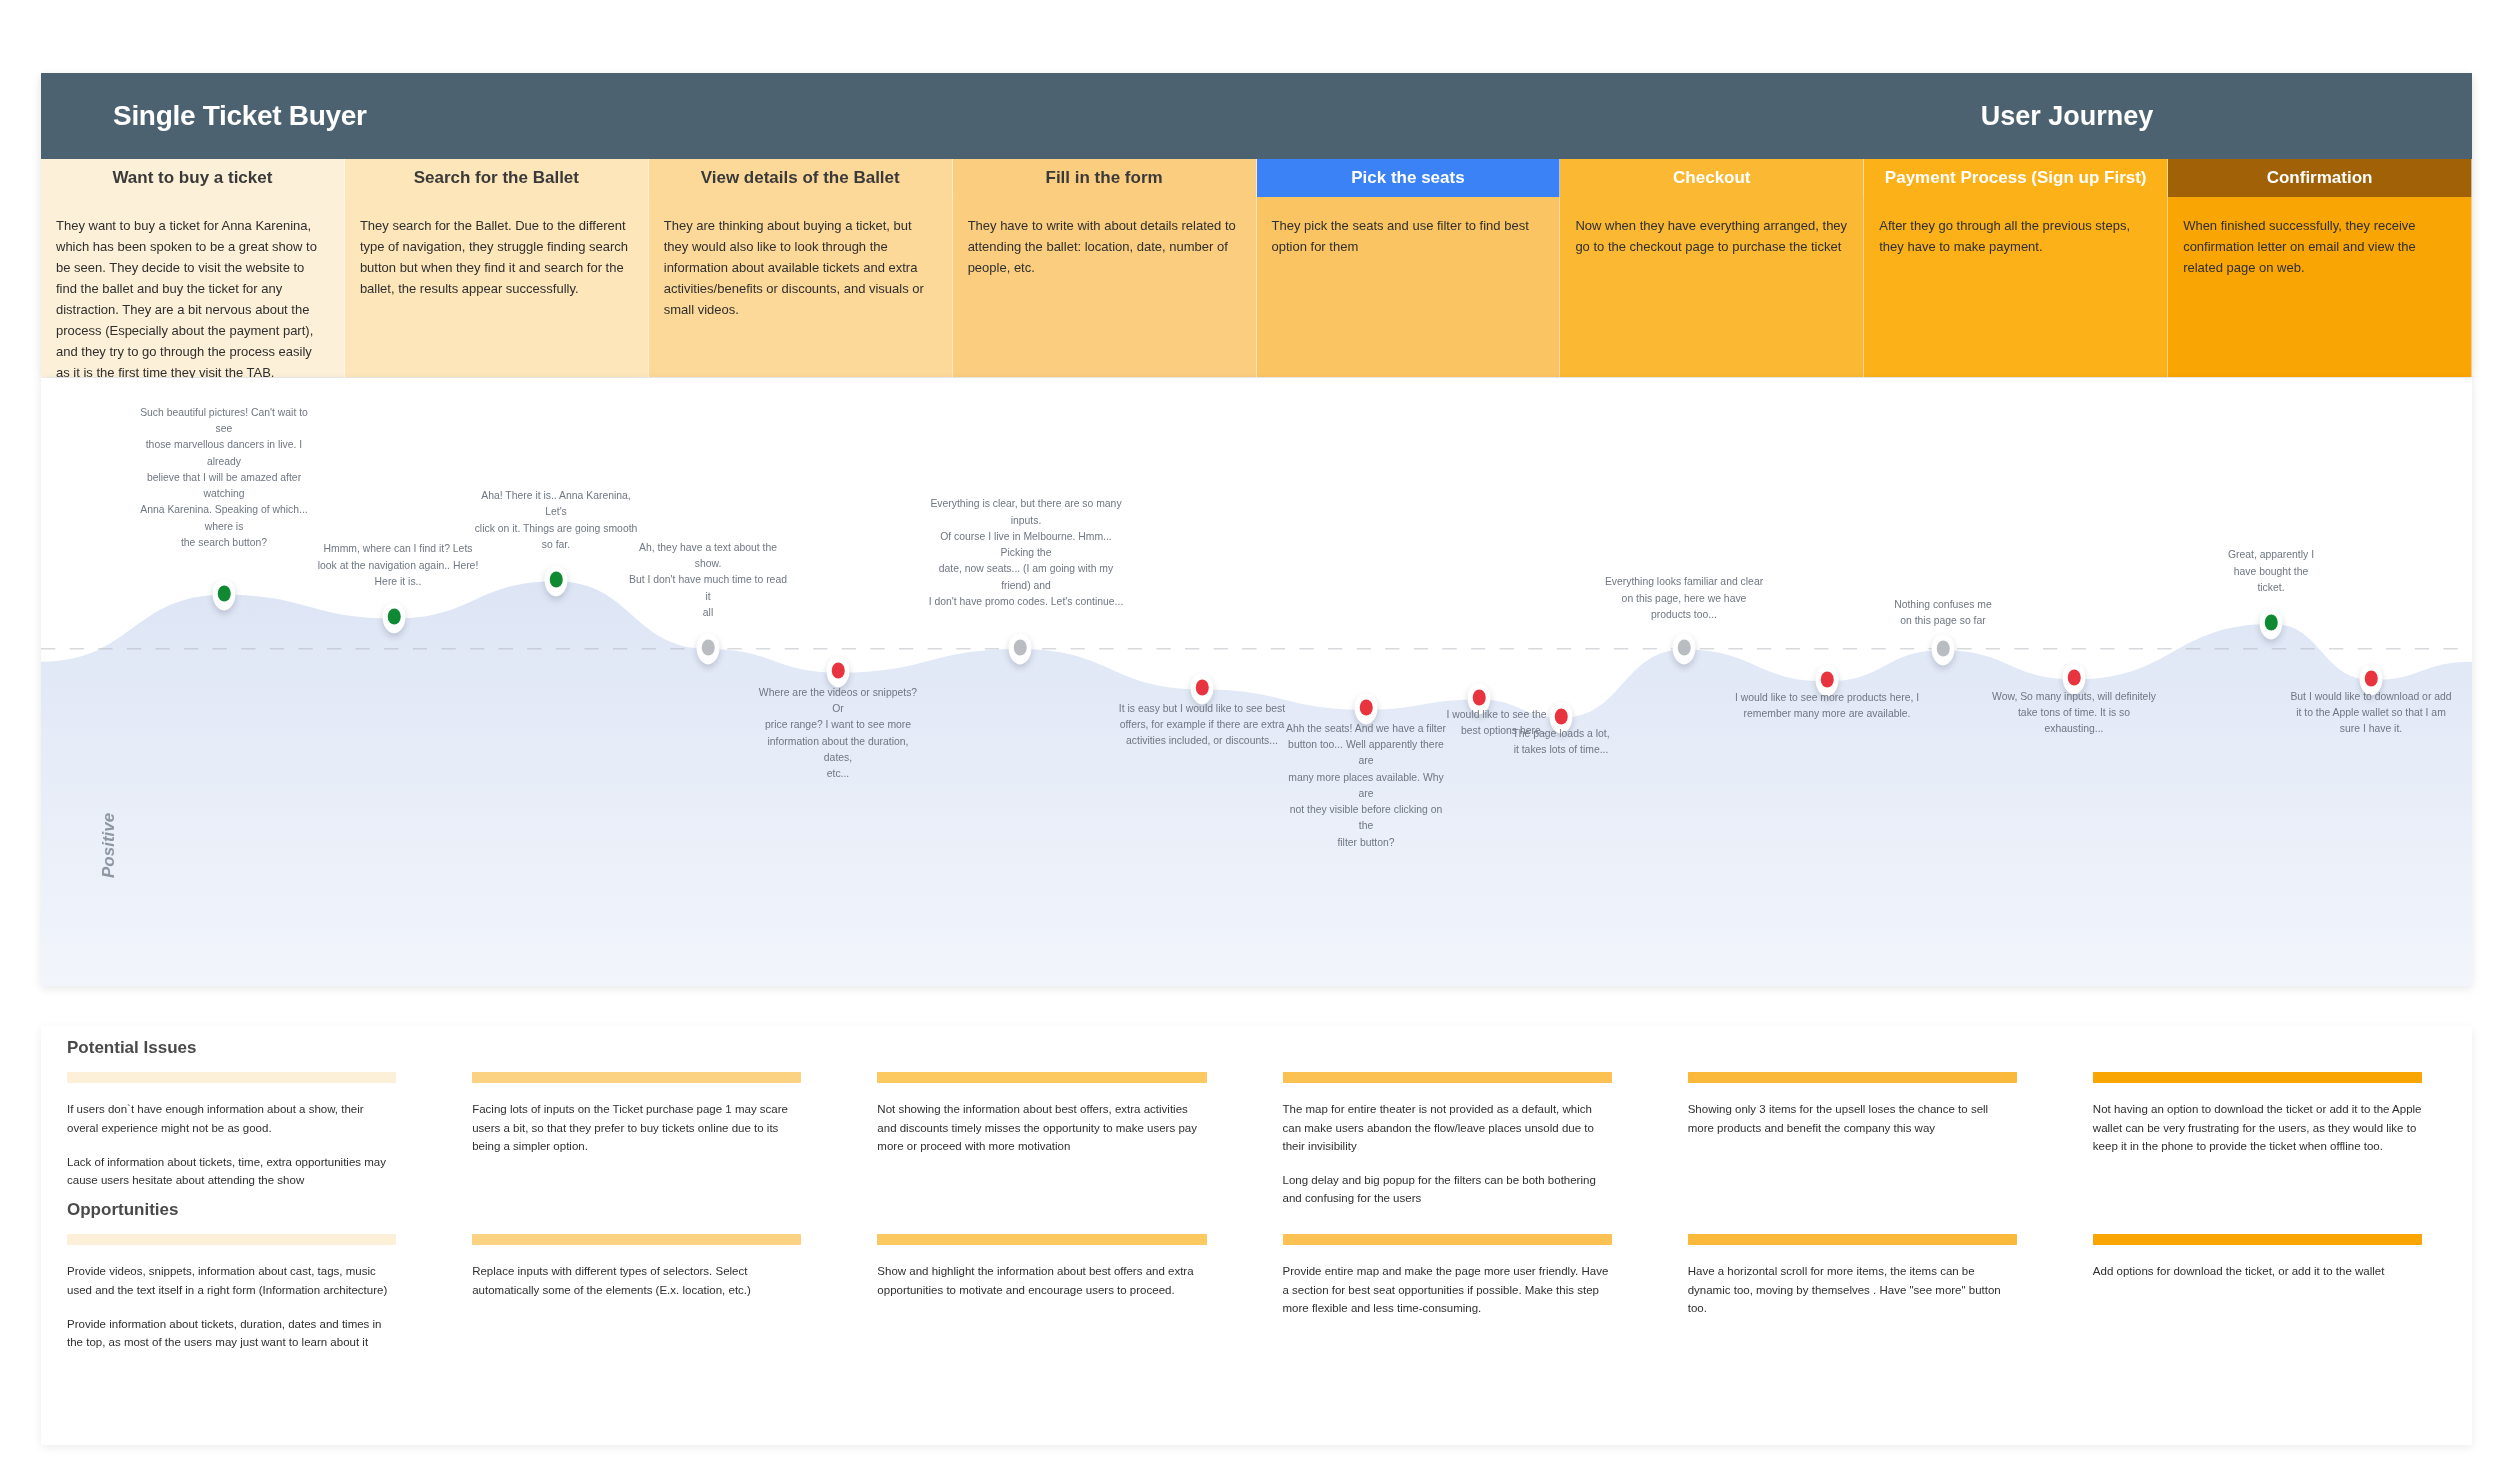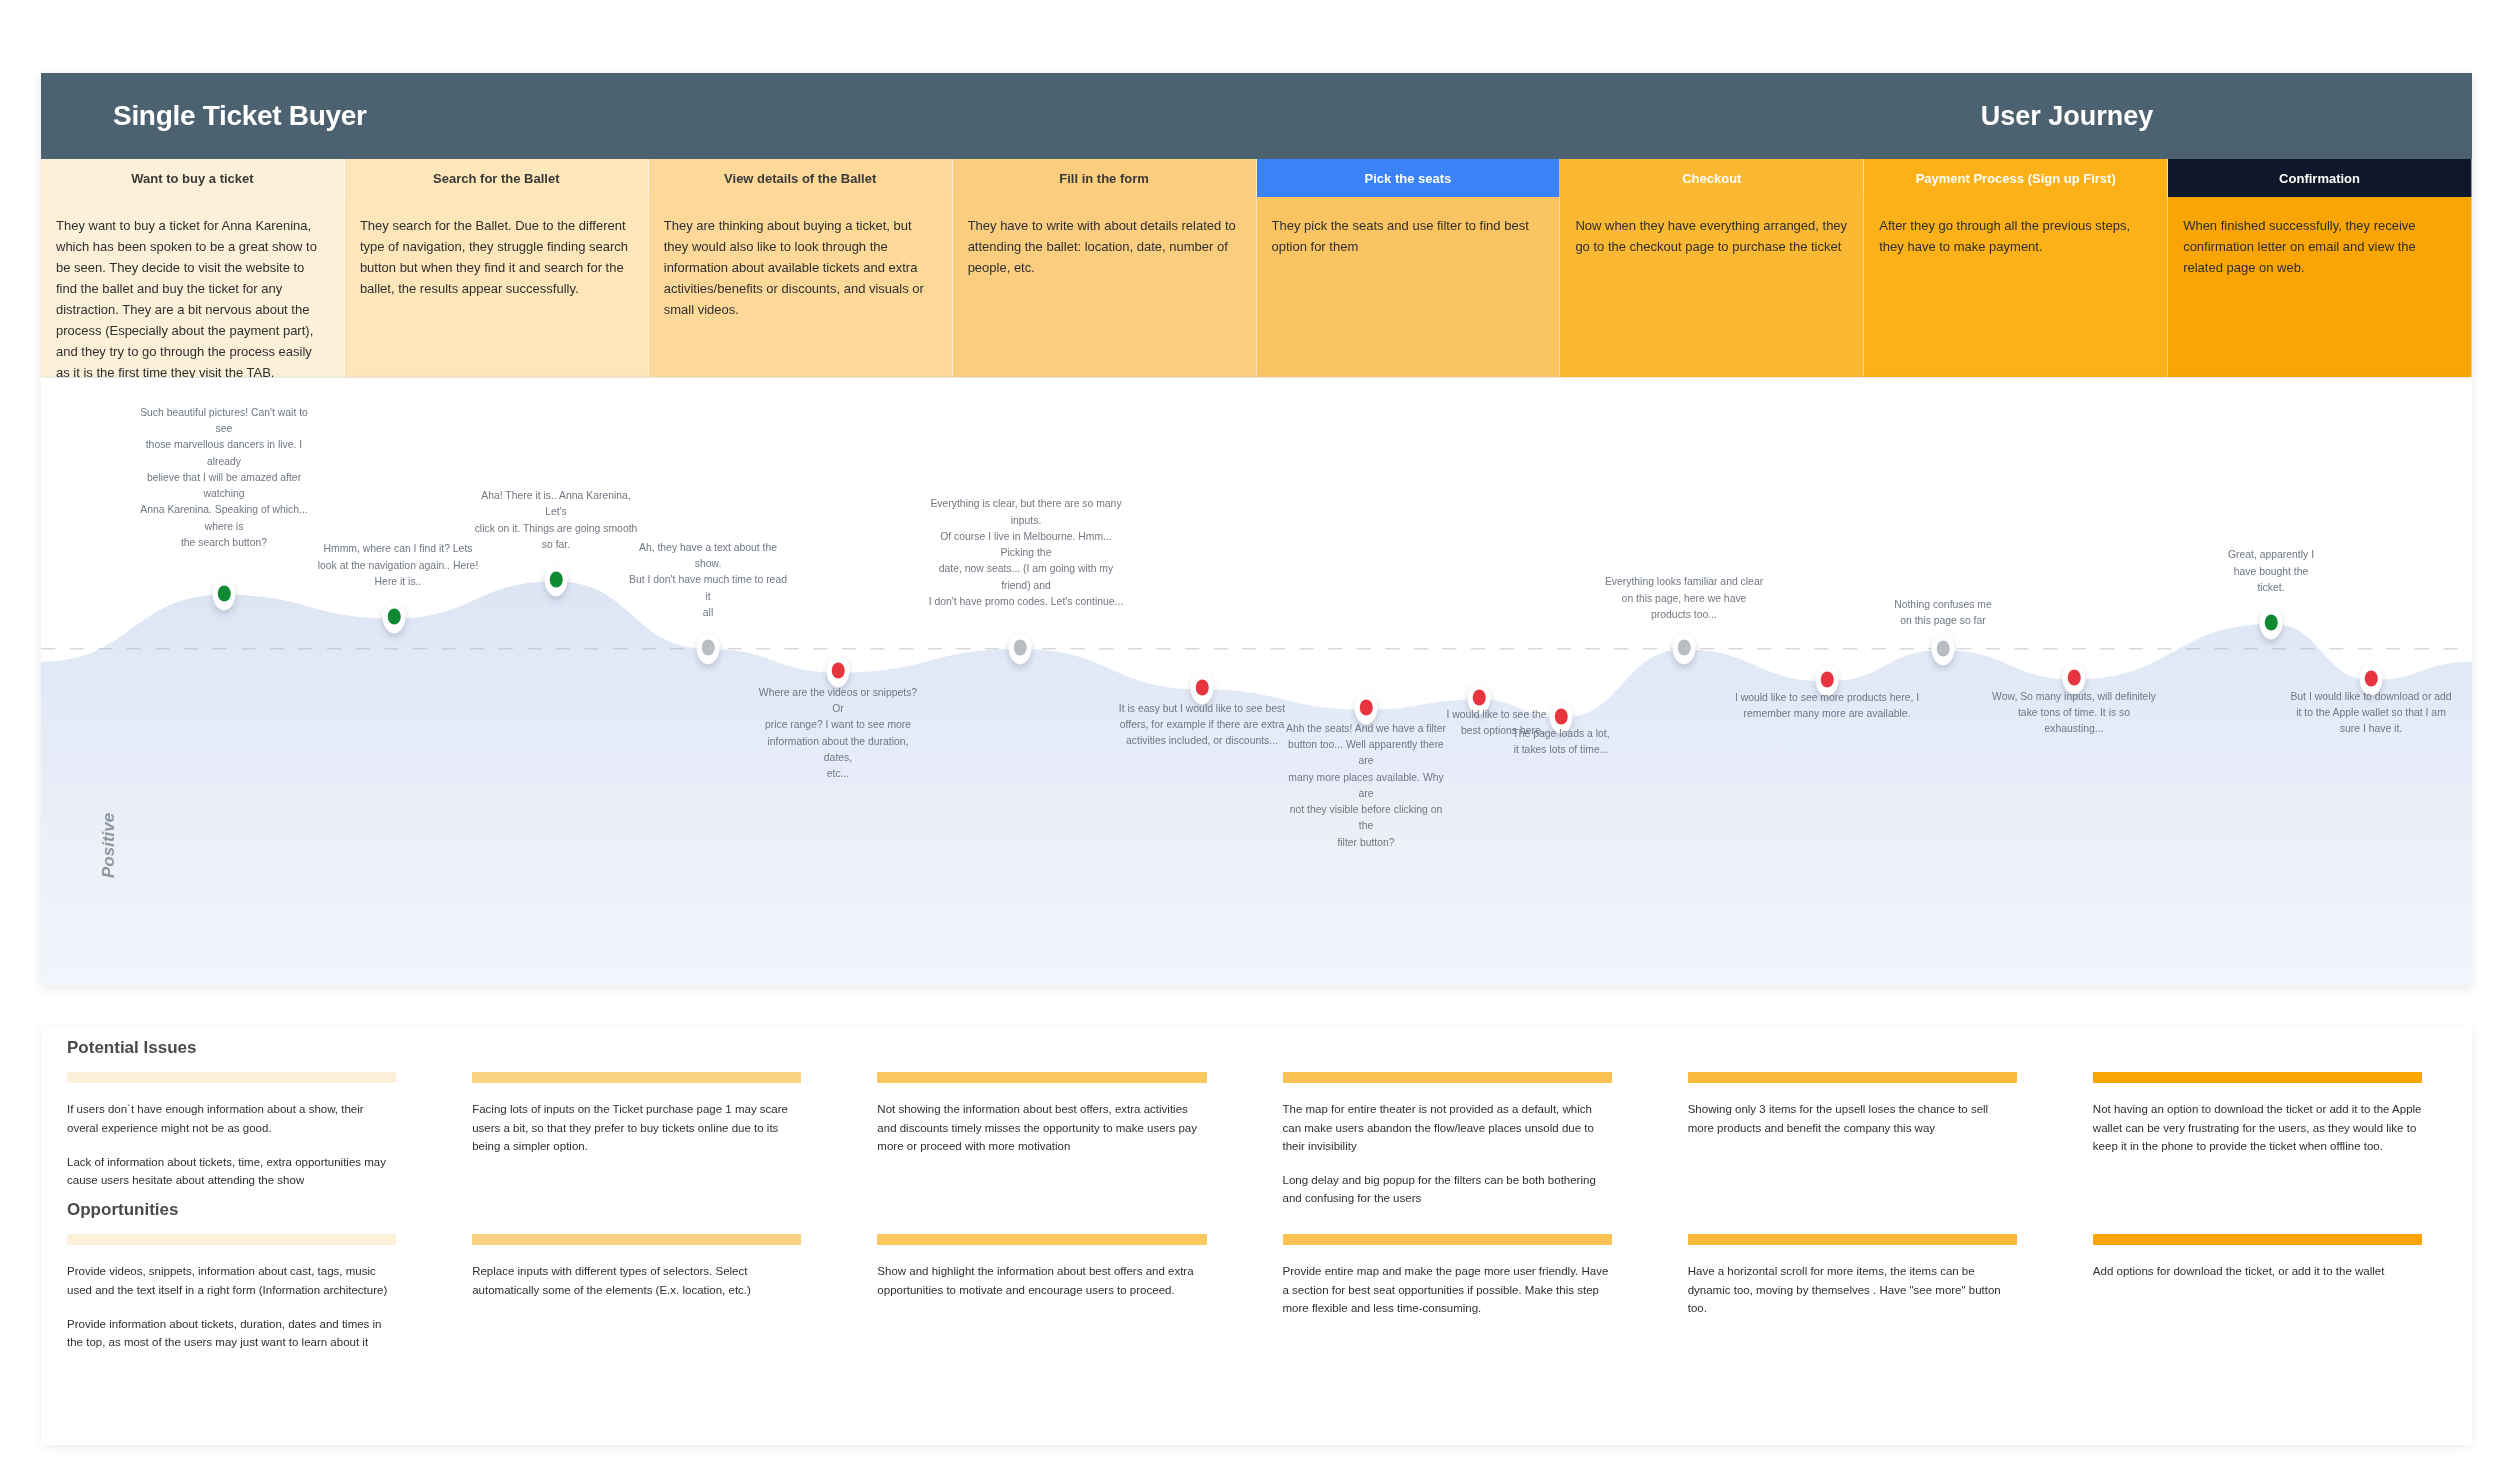--- a/index.html
+++ b/index.html
@@ -29,21 +29,21 @@
     letter-spacing: -0.3px; margin-left: 72px;
   }
   .board-title-right {
     position: absolute; right: 0; width: 810px; text-align: center;
     color: #ffffff; font-size: 27px; font-weight: bold;
   }
   .stage-row { display: flex; width: 100%; }
   .stage-col { flex: 1 1 0; min-width: 0; position: relative; }
   .stage-head {
     height: 38px; display: flex; align-items: center; justify-content: center;
-    font-size: 13px; font-weight: bold; color: #3a3a3a;
+    font-size: 17px; font-weight: bold; color: #3a3a3a;
     border-right: 1.4px solid rgba(255,255,255,.55);
   }
   .stage-head.light-on-dark { color: #ffffff; }
   .stage-body {
     height: 180px; padding: 17.6px 15px 6.8px 15px;
     border-right: 1.4px solid rgba(255,255,255,.45);
   }
   .stage-body p {
     font-size: 13px; line-height: 1.62; color: #2f2f2f;
   }
@@ -128,21 +128,21 @@
         </div>
         <div class="stage-col stage-head light-on-dark" style="background: #3b82f6;">
           <span>Pick the seats</span>
         </div>
         <div class="stage-col stage-head light-on-dark" style="background: rgb(251, 184, 50);">
           <span>Checkout</span>
         </div>
         <div class="stage-col stage-head light-on-dark" style="background: rgb(251, 177, 23);">
           <span>Payment Process (Sign up First)</span>
         </div>
-        <div class="stage-col stage-head light-on-dark" style="background: #0f172a;">
+        <div class="stage-col stage-head light-on-dark" style="background: #a16207;">
           <span>Confirmation</span>
         </div>
       </div>
     <div class="stage-row" id="stage-bodies">
         <div class="stage-col stage-body" style="background: rgb(253, 240, 216);">
           <p>They want to buy a ticket for Anna Karenina, which has been spoken to be a great show to be seen. They decide to visit the website to find the ballet and buy the ticket for any distraction. They are a bit nervous about the process (Especially about the payment part), and they try to go through the process easily as it is the first time they visit the TAB.</p>
         </div>
         <div class="stage-col stage-body" style="background: rgb(253, 230, 186);">
           <p>They search for the Ballet. Due to the different type of navigation, they struggle finding search button but when they find it and search for the ballet, the results appear successfully.</p>
         </div>

